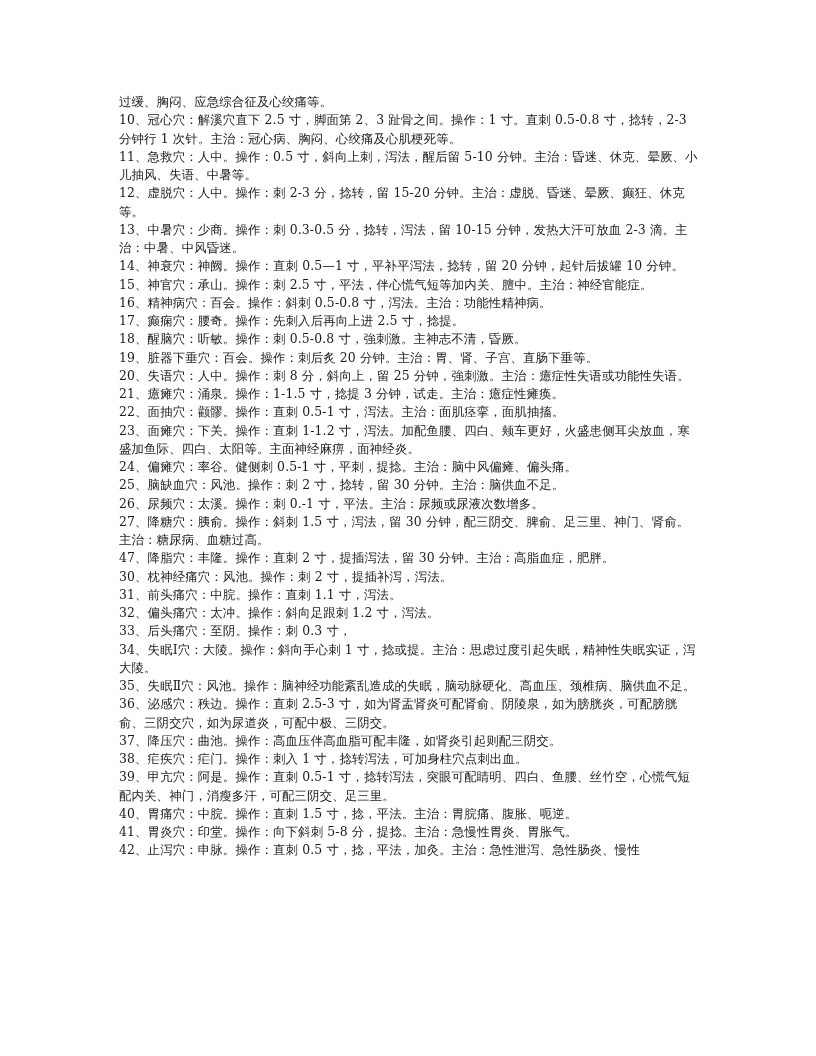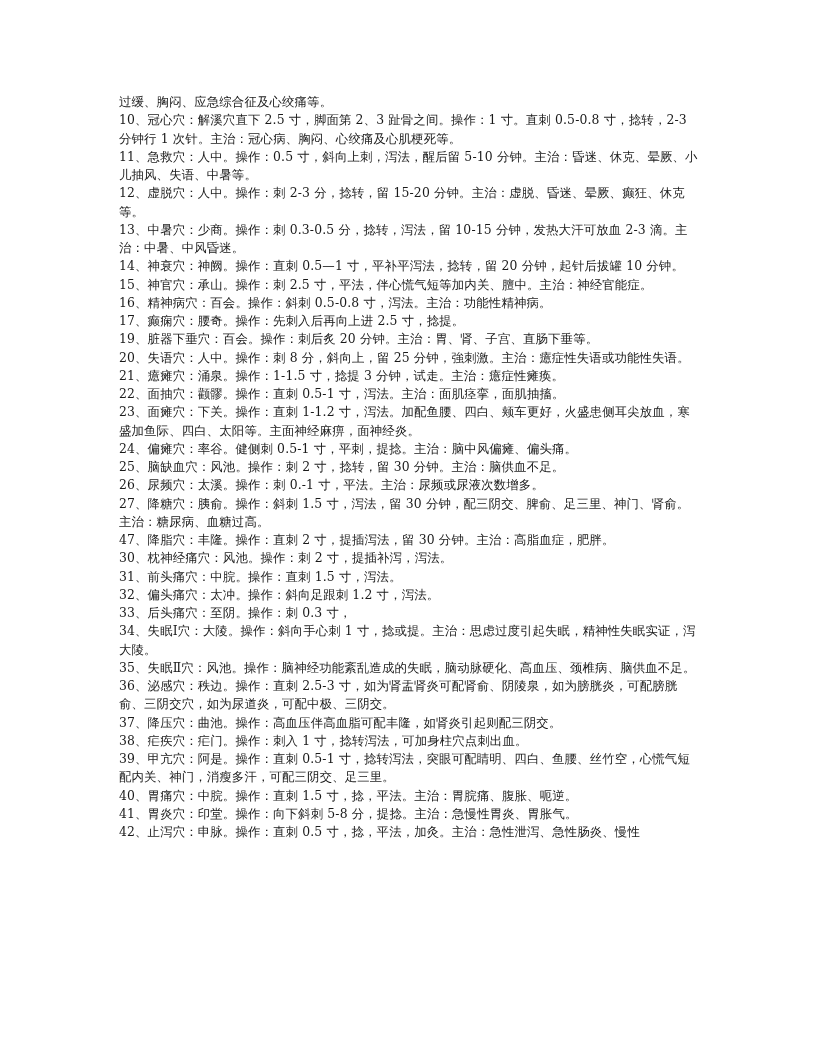--- a/index.html
+++ b/index.html
@@ -23,32 +23,33 @@
 <div class="page">
   <p class="para">过缓、胸闷、应急综合征及心绞痛等。</p>
   <p class="para">10、冠心穴：解溪穴直下 2.5 寸，脚面第 2、3 趾骨之间。操作：1 寸。直刺 0.5-0.8 寸，捻转，2-3 分钟行 1 次针。主治：冠心病、胸闷、心绞痛及心肌梗死等。</p>
   <p class="para">11、急救穴：人中。操作：0.5 寸，斜向上刺，泻法，醒后留 5-10 分钟。主治：昏迷、休克、晕厥、小儿抽风、失语、中暑等。</p>
   <p class="para">12、虚脱穴：人中。操作：刺 2-3 分，捻转，留 15-20 分钟。主治：虚脱、昏迷、晕厥、癫狂、休克等。</p>
   <p class="para">13、中暑穴：少商。操作：刺 0.3-0.5 分，捻转，泻法，留 10-15 分钟，发热大汗可放血 2-3 滴。主治：中暑、中风昏迷。</p>
   <p class="para">14、神衰穴：神阙。操作：直刺 0.5—1 寸，平补平泻法，捻转，留 20 分钟，起针后拔罐 10 分钟。</p>
   <p class="para">15、神官穴：承山。操作：刺 2.5 寸，平法，伴心慌气短等加内关、膻中。主治：神经官能症。</p>
   <p class="para">16、精神病穴：百会。操作：斜刺 0.5-0.8 寸，泻法。主治：功能性精神病。</p>
   <p class="para">17、癫痫穴：腰奇。操作：先刺入后再向上进 2.5 寸，捻提。</p>
+  <p class="para">18、醒脑穴：听敏。操作：刺 0.5-0.8 寸，強刺激。主神志不清，昏厥。</p>
   <p class="para">19、脏器下垂穴：百会。操作：刺后炙 20 分钟。主治：胃、肾、子宫、直肠下垂等。</p>
   <p class="para">20、失语穴：人中。操作：刺 8 分，斜向上，留 25 分钟，強刺激。主治：癔症性失语或功能性失语。</p>
   <p class="para">21、癔瘫穴：涌泉。操作：1-1.5 寸，捻提 3 分钟，试走。主治：癔症性瘫痪。</p>
   <p class="para">22、面抽穴：颧髎。操作：直刺 0.5-1 寸，泻法。主治：面肌痉挛，面肌抽搐。</p>
   <p class="para">23、面瘫穴：下关。操作：直刺 1-1.2 寸，泻法。加配鱼腰、四白、颊车更好，火盛患侧耳尖放血，寒盛加鱼际、四白、太阳等。主面神经麻痹，面神经炎。</p>
   <p class="para">24、偏瘫穴：率谷。健侧刺 0.5-1 寸，平刺，提捻。主治：脑中风偏瘫、偏头痛。</p>
   <p class="para">25、脑缺血穴：风池。操作：刺 2 寸，捻转，留 30 分钟。主治：脑供血不足。</p>
   <p class="para">26、尿频穴：太溪。操作：刺 0.-1 寸，平法。主治：尿频或尿液次数增多。</p>
   <p class="para">27、降糖穴：胰俞。操作：斜刺 1.5 寸，泻法，留 30 分钟，配三阴交、脾俞、足三里、神门、肾俞。主治：糖尿病、血糖过高。</p>
   <p class="para">47、降脂穴：丰隆。操作：直刺 2 寸，提插泻法，留 30 分钟。主治：高脂血症，肥胖。</p>
   <p class="para">30、枕神经痛穴：风池。操作：刺 2 寸，提插补泻，泻法。</p>
-  <p class="para">31、前头痛穴：中脘。操作：直刺 1.5 寸，泻法。</p>
+  <p class="para">31、前头痛穴：中脘。操作：直刺 1.1 寸，泻法。</p>
   <p class="para">32、偏头痛穴：太冲。操作：斜向足跟刺 1.2 寸，泻法。</p>
   <p class="para">33、后头痛穴：至阴。操作：刺 0.3 寸，</p>
   <p class="para">34、失眠Ⅰ穴：大陵。操作：斜向手心刺 1 寸，捻或提。主治：思虑过度引起失眠，精神性失眠实证，泻大陵。</p>
   <p class="para">35、失眠Ⅱ穴：风池。操作：脑神经功能紊乱造成的失眠，脑动脉硬化、高血压、颈椎病、脑供血不足。</p>
   <p class="para">36、泌感穴：秩边。操作：直刺 2.5-3 寸，如为肾盂肾炎可配肾俞、阴陵泉，如为膀胱炎，可配膀胱俞、三阴交穴，如为尿道炎，可配中极、三阴交。</p>
   <p class="para">37、降压穴：曲池。操作：高血压伴高血脂可配丰隆，如肾炎引起则配三阴交。</p>
   <p class="para">38、疟疾穴：疟门。操作：刺入 1 寸，捻转泻法，可加身柱穴点刺出血。</p>
   <p class="para">39、甲亢穴：阿是。操作：直刺 0.5-1 寸，捻转泻法，突眼可配睛明、四白、鱼腰、丝竹空，心慌气短配内关、神门，消瘦多汗，可配三阴交、足三里。</p>
   <p class="para">40、胃痛穴：中脘。操作：直刺 1.5 寸，捻，平法。主治：胃脘痛、腹胀、呃逆。</p>
   <p class="para">41、胃炎穴：印堂。操作：向下斜刺 5-8 分，提捻。主治：急慢性胃炎、胃胀气。</p>

